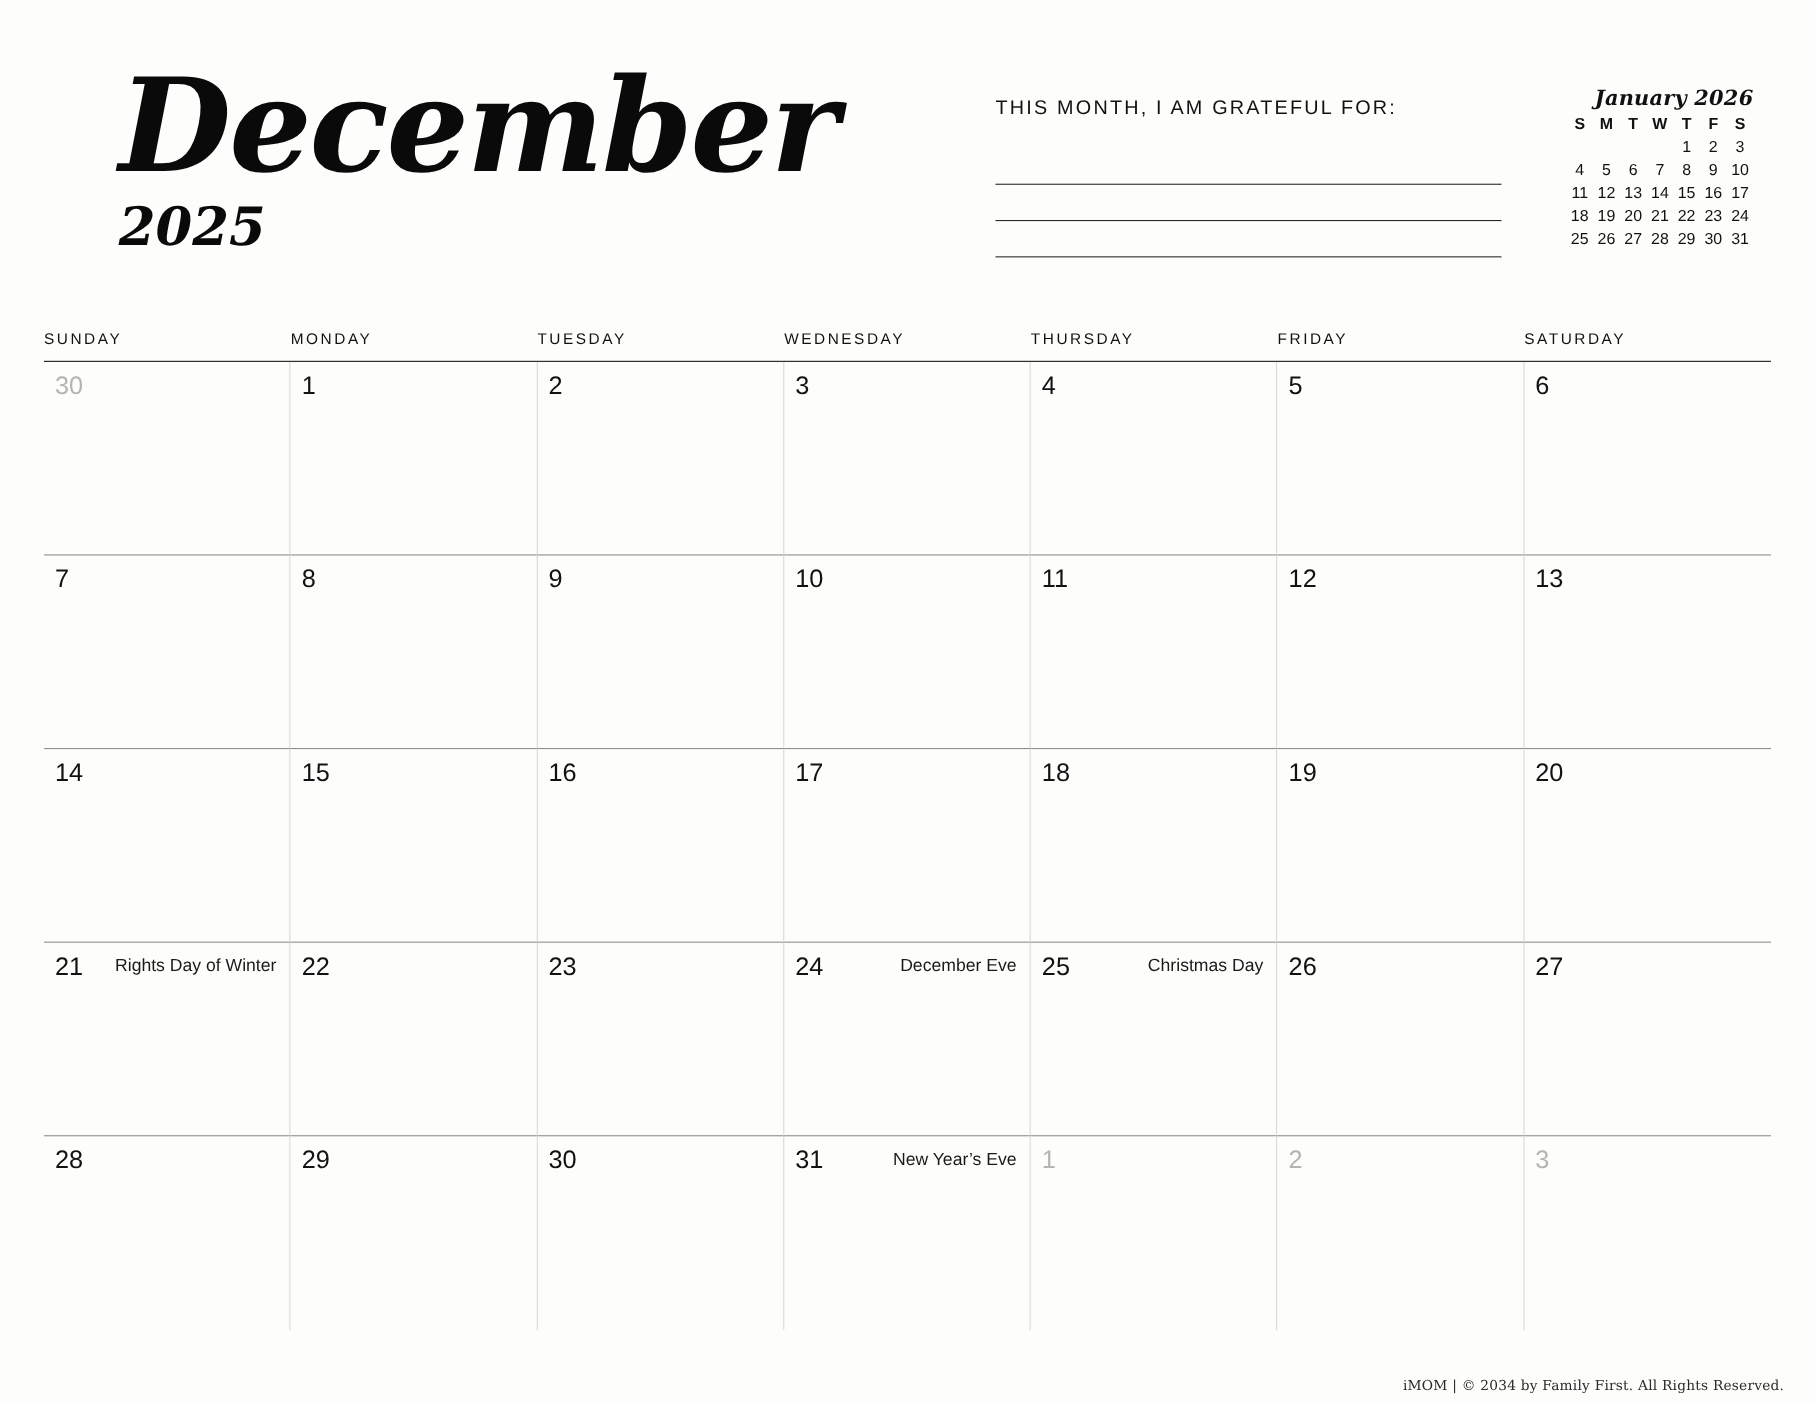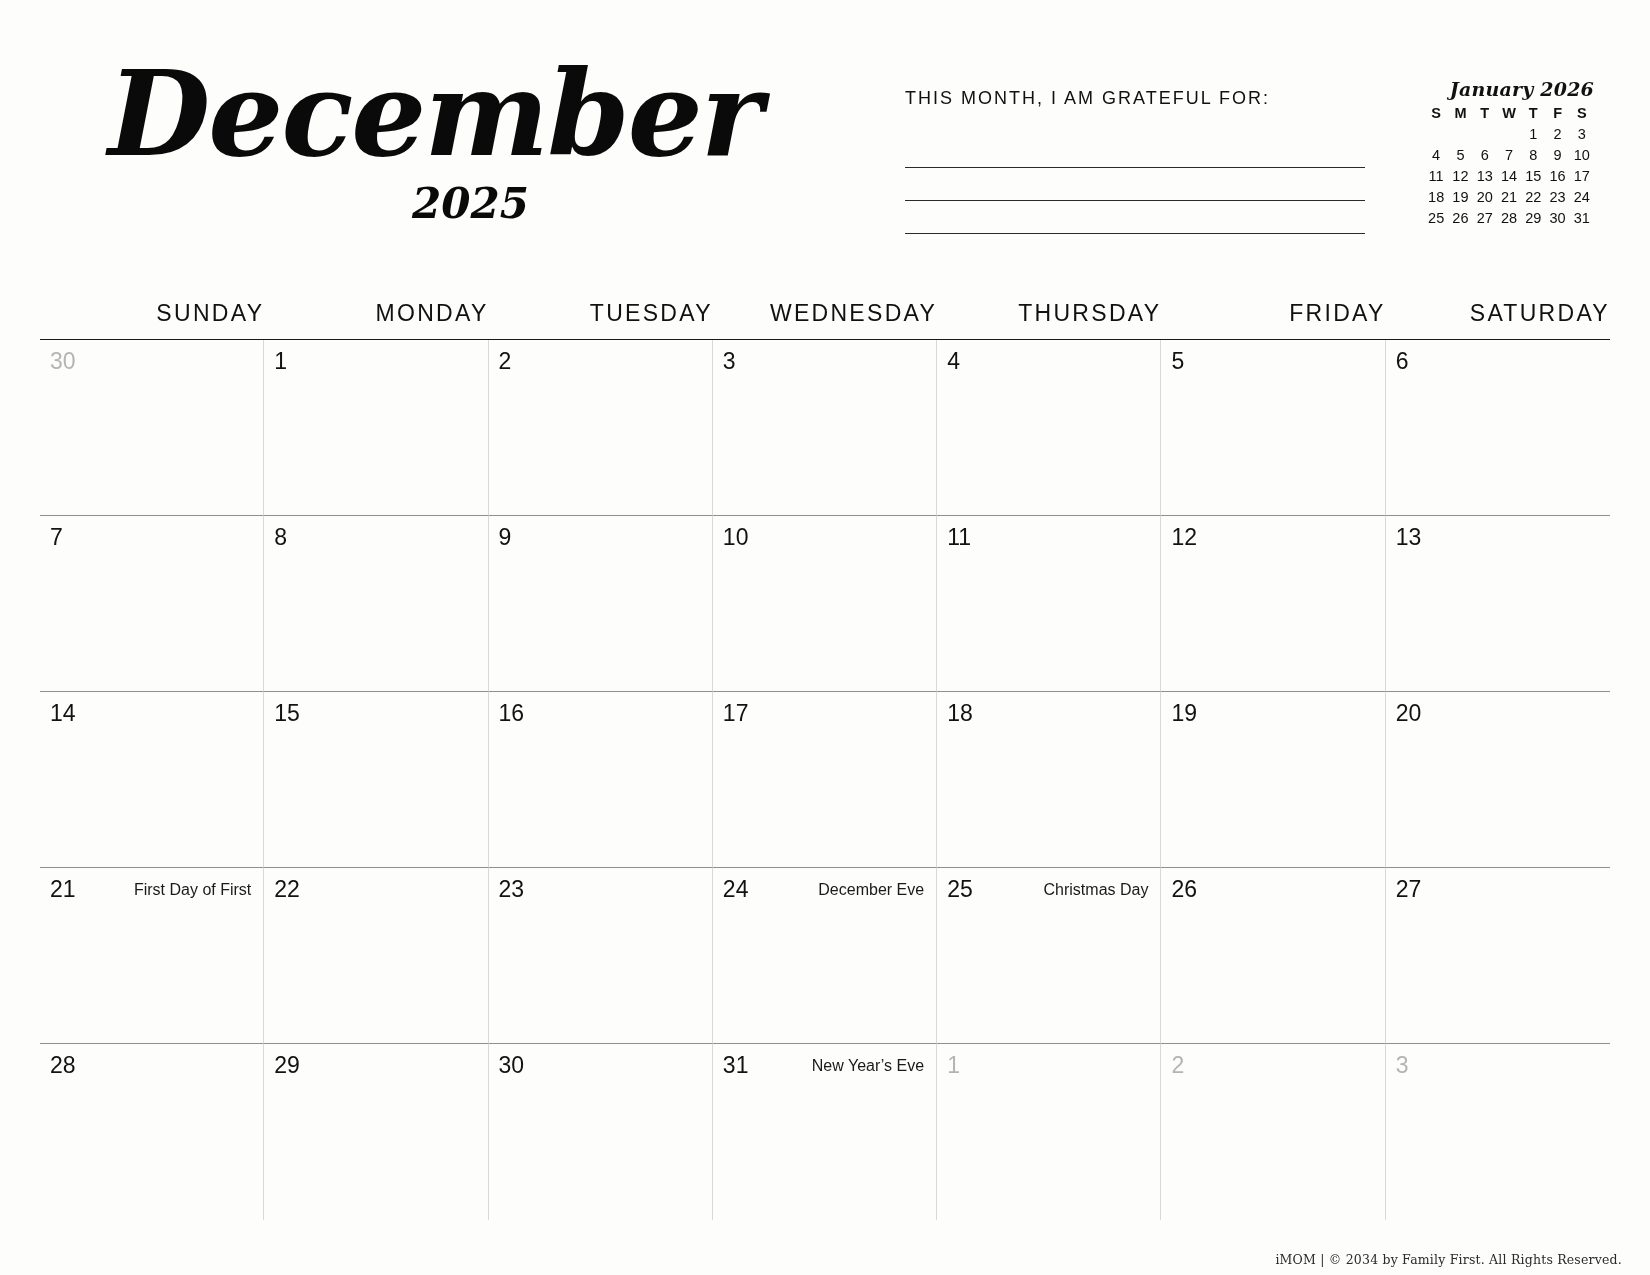--- a/index.html
+++ b/index.html
@@ -36,25 +36,23 @@
     font-style: italic;
     font-size: 118px;
     line-height: 1.0;
     letter-spacing: -2px;
     color: #0a0a0a;
   }
   .year-title {
     font-family: "DejaVu Serif", "Liberation Serif", serif;
     font-weight: bold;
     font-style: italic;
-    font-size: 42px;
+    font-size: 48px;
     margin-top: 6px;
-    margin-left: 72px;
     color: #0a0a0a;
-    text-align: center;
   }
 
   
   .grateful {
     position: absolute;
     left: 905px;
     top: 88px;
     width: 460px;
   }
   .grateful-label {
@@ -102,22 +100,22 @@
   
   .dow-row {
     display: grid;
     grid-template-columns: repeat(7, 1fr);
     border-bottom: 1.5px solid #1a1a1a;
     padding-bottom: 12px;
     margin: 0 40px;
     width: 1570px;
   }
   .dow-cell {
-    text-align: right;
-    font-size: 23px;
+    text-align: left;
+    font-size: 14px;
     letter-spacing: 2.3px;
     color: #111;
   }
 
   
   .cal-grid {
     margin: 0 40px;
     width: 1570px;
     display: grid;
     grid-template-columns: repeat(7, 1fr);
@@ -299,21 +297,21 @@
         <div class="daynum">18</div>
       </div>
       <div class="cell">
         <div class="daynum">19</div>
       </div>
       <div class="cell">
         <div class="daynum">20</div>
       </div>
       <div class="cell">
         <div class="daynum">21</div>
-        <div class="event">First Day of First</div>
+        <div class="event">Rights Day of Winter</div>
       </div>
       <div class="cell">
         <div class="daynum">22</div>
       </div>
       <div class="cell">
         <div class="daynum">23</div>
       </div>
       <div class="cell">
         <div class="daynum">24</div>
         <div class="event">December Eve</div>

